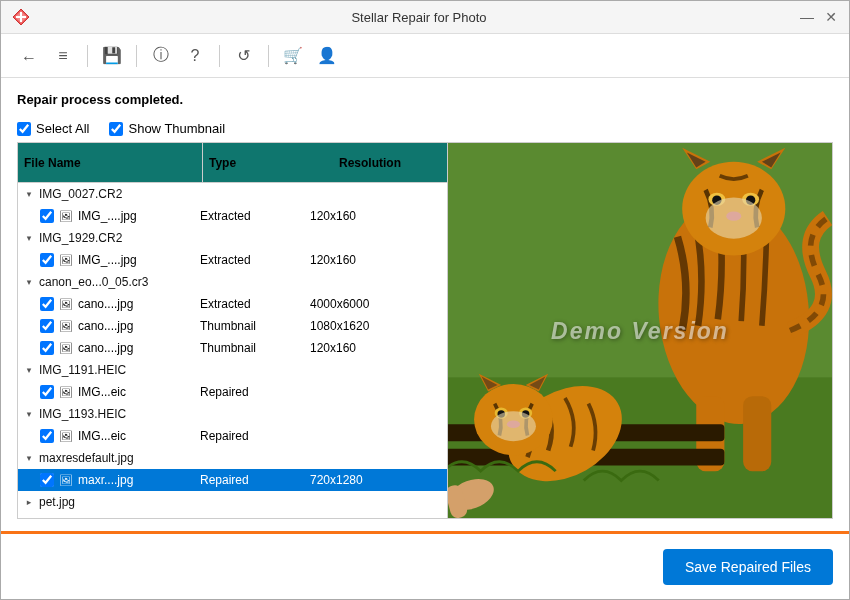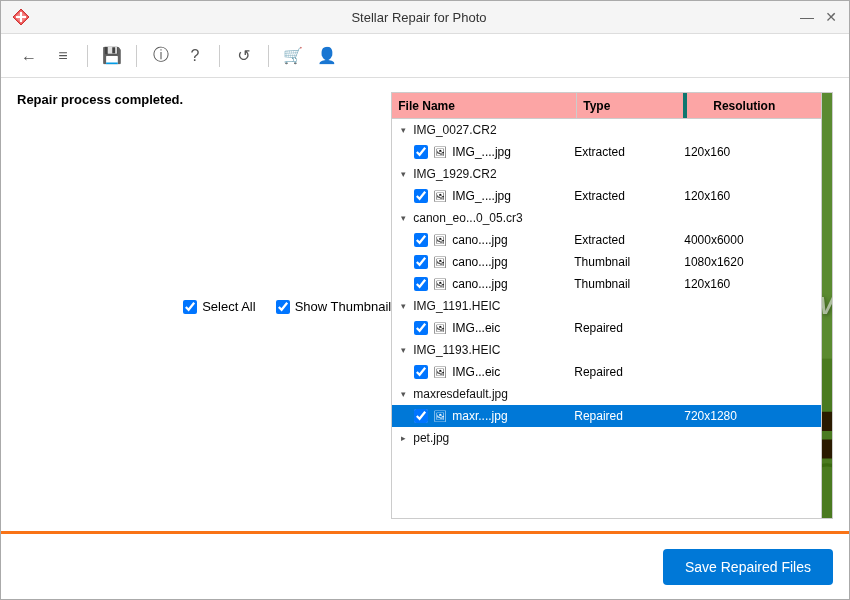--- a/index.html
+++ b/index.html
@@ -82,21 +82,21 @@
     .toolbar-sep {
       width: 1px;
       height: 22px;
       background: #ccc;
       margin: 0 4px;
     }
     
     .content {
       flex: 1;
       display: flex;
-      flex-direction: row;
+      flex-direction: column;
       padding: 14px 16px 12px 16px;
       overflow: hidden;
     }
     .status-msg {
       margin-bottom: 6px;
     }
     .status-msg .bold {
       font-weight: bold;
       font-size: 13px;
     }
@@ -136,23 +136,23 @@
     .file-list-panel {
       width: 430px;
       min-width: 430px;
       display: flex;
       flex-direction: column;
       border-right: 1px solid #ccc;
       overflow: hidden;
     }
     .file-list-header {
       display: flex;
-      background: #fca5a5;
+      background: #0f766e;
       border-bottom: 1px solid #ccc;
-      height: 26px;
+      height: 40px;
       align-items: center;
     }
     .col-filename {
       width: 185px;
       min-width: 185px;
       padding: 0 6px;
       font-weight: 600;
       font-size: 12px;
       border-right: 1px solid #ccc;
       height: 100%;

